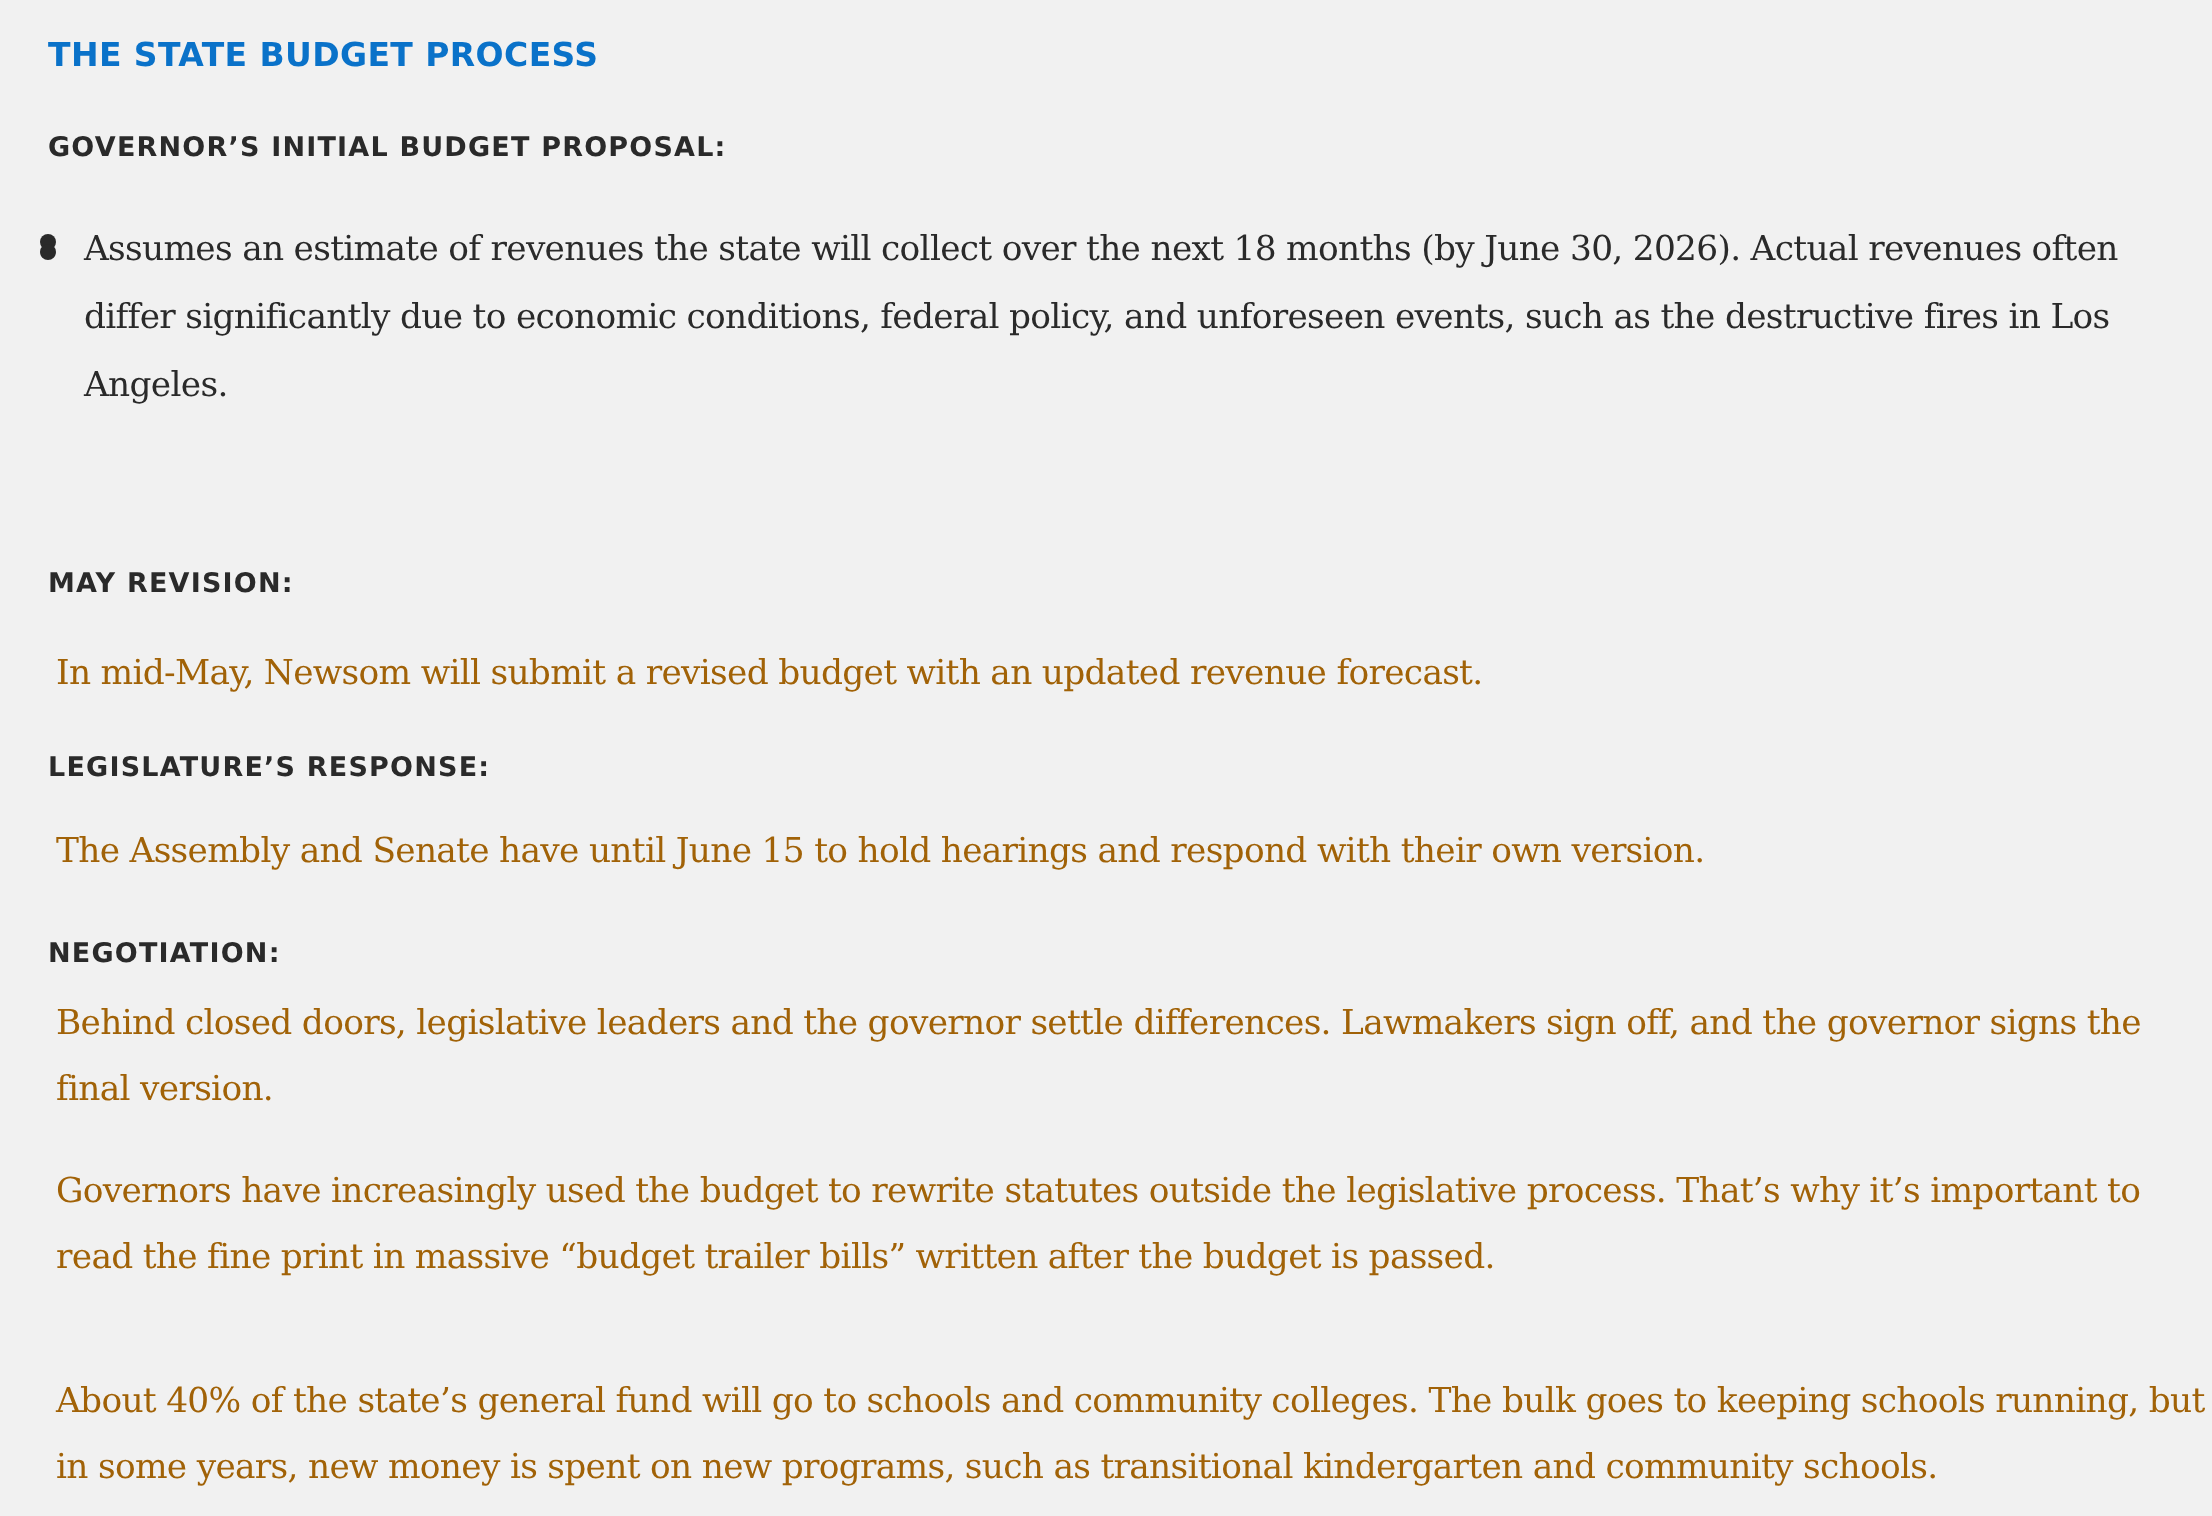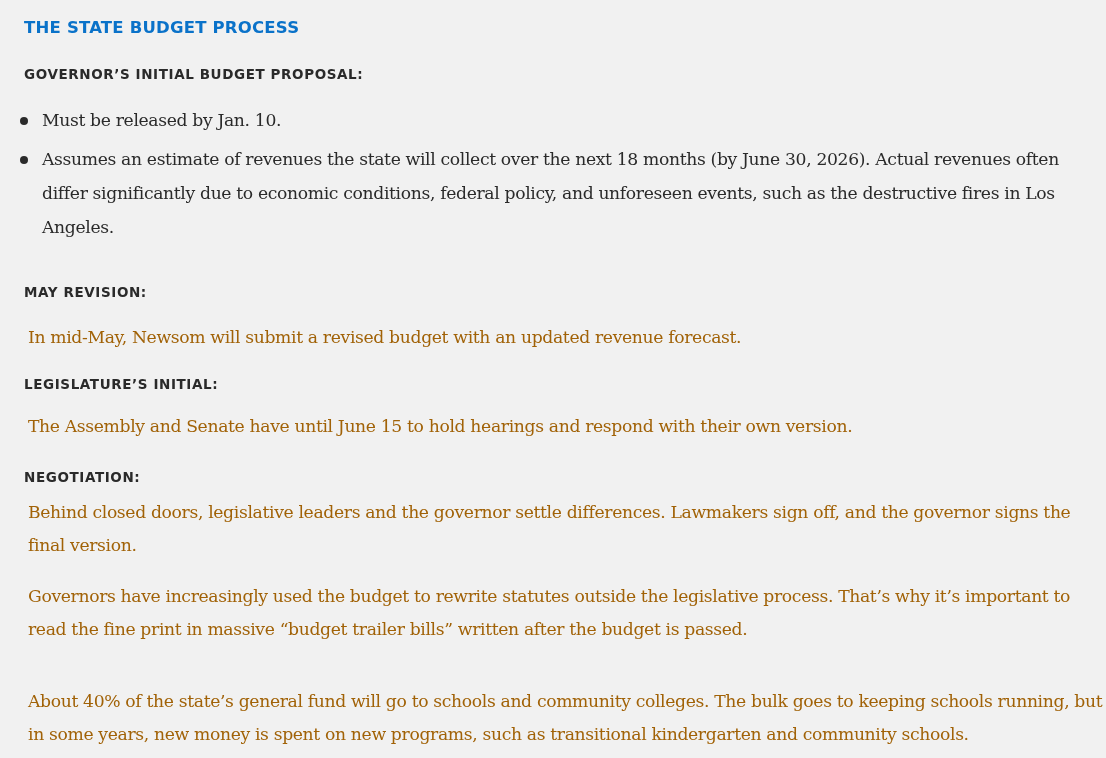--- a/index.html
+++ b/index.html
@@ -87,32 +87,31 @@
 
 <div class="wrap">
 
   <h2 class="title">THE STATE BUDGET PROCESS</h2>
 
   <h3 class="label" style="top:54px;">GOVERNOR’S INITIAL BUDGET PROPOSAL:</h3>
 
   <ul class="bullets">
     <li>
       <span class="dot"></span>
-      <span>Must be released by Jan. 10.</span>
     </li>
     <li>
       <span class="dot"></span>
       <span>Assumes an estimate of revenues the state will collect over the next 18 months (by June 30, 2026). Actual revenues often differ significantly due to economic conditions, federal policy, and unforeseen events, such as the destructive fires in Los Angeles.</span>
     </li>
   </ul>
 
   <h3 class="label" style="top:272px;">MAY REVISION:</h3>
   <p class="para" style="top:305px;">In mid-May, Newsom will submit a revised budget with an updated revenue forecast.</p>
 
-  <h3 class="label" style="top:364px;">LEGISLATURE’S INITIAL:</h3>
+  <h3 class="label" style="top:364px;">LEGISLATURE’S RESPONSE:</h3>
   <p class="para" style="top:394px;">The Assembly and Senate have until June 15 to hold hearings and respond with their own version.</p>
 
   <h3 class="label" style="top:457px;">NEGOTIATION:</h3>
   <p class="para" style="top:480px;">Behind closed doors, legislative leaders and the governor settle differences. Lawmakers sign off, and the governor signs the final version.</p>
 
   <p class="para" style="top:564px;">Governors have increasingly used the budget to rewrite statutes outside the legislative process. That’s why it’s important to read the fine print in massive “budget trailer bills” written after the budget is passed.</p>
 
   <p class="para" style="top:669px;">About 40% of the state’s general fund will go to schools and community colleges. The bulk goes to keeping schools running, but in some years, new money is spent on new programs, such as transitional kindergarten and community schools.</p>
 
 </div>

